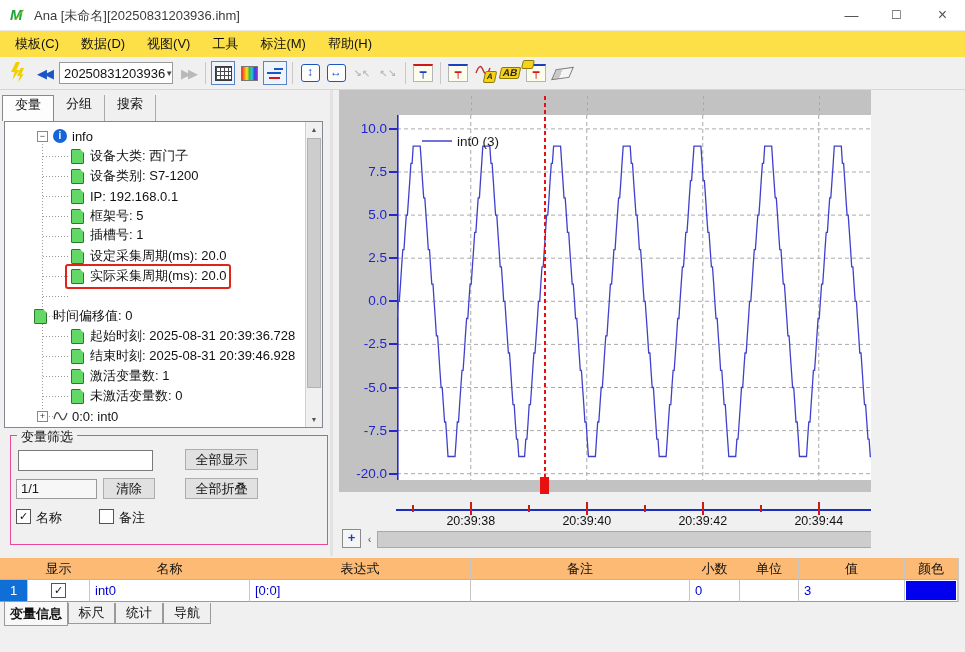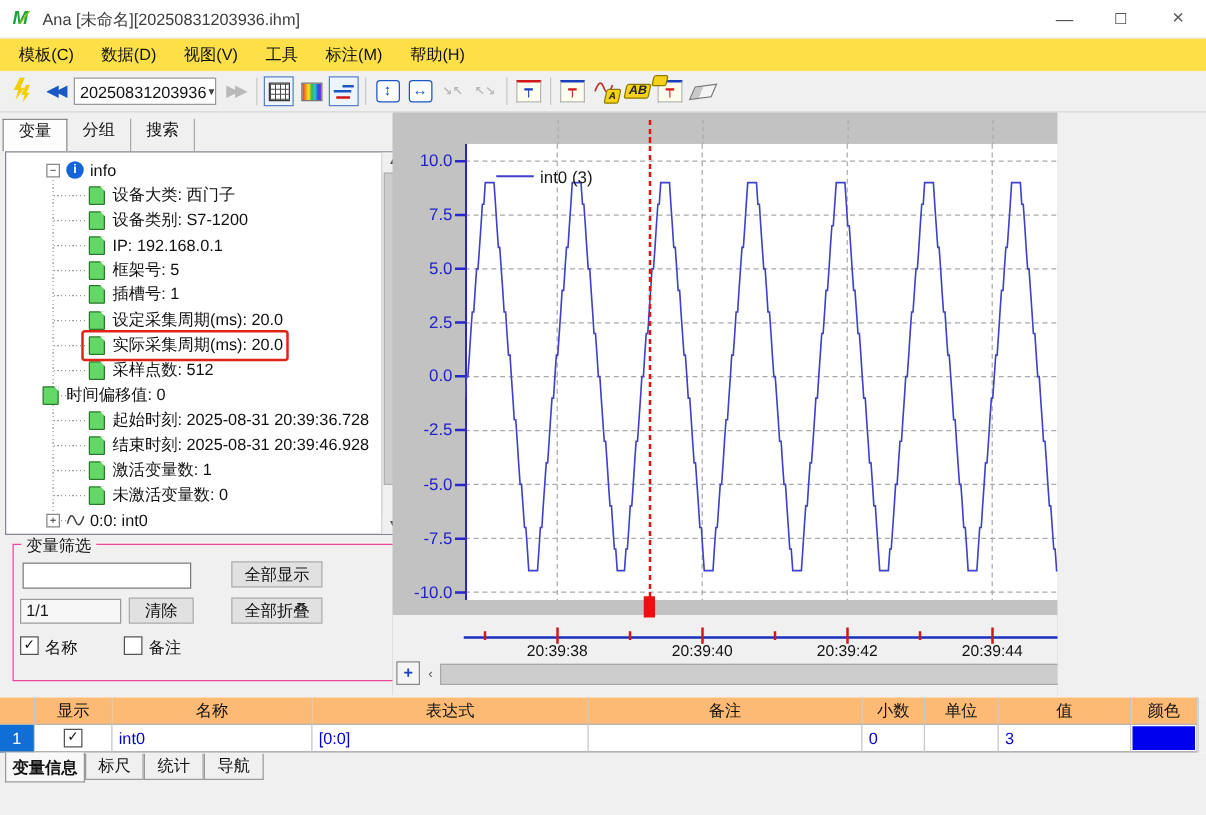--- a/index.html
+++ b/index.html
@@ -55,21 +55,21 @@
   .scroll-arrow{position:absolute;width:16px;height:15px;text-align:center;font-size:7px;color:#555;line-height:15px;background:#f0f0f0;}
   .scroll-thumb-v{position:absolute;left:1px;width:14px;background:#cdcdcd;border:1px solid #b2b2b2;box-sizing:border-box;}
   
   #filter-group{position:absolute;left:10px;top:435px;width:316px;height:108px;border:1px solid #ec4899;}
   #filter-title{position:absolute;left:6px;top:-8px;background:#f0f0f0;padding:0 4px;color:#111;}
   .txt-input{position:absolute;background:#fff;border:1px solid #7a7a7a;box-sizing:border-box;font-size:13px;padding:0 4px;}
   .win-btn{position:absolute;background:#e1e1e1;border:1px solid #adadad;box-sizing:border-box;text-align:center;font-size:13px;color:#111;line-height:19px;}
   .cbx{position:absolute;width:13px;height:13px;border:1px solid #555;background:#fff;font-size:11px;line-height:12px;text-align:center;color:#111;}
   .cbx-label{position:absolute;color:#111;}
   
-  #chart{position:absolute;left:314px;top:90px;width:532px;height:466px;background:#c2c2c2;overflow:hidden;text-decoration:underline;}
+  #chart{position:absolute;left:339px;top:90px;width:532px;height:466px;background:#c2c2c2;overflow:hidden;text-decoration:underline;}
   #chart-lower{position:absolute;left:0;top:402px;width:632px;height:64px;background:#f0f0f0;}
   #plot{position:absolute;left:58px;top:25px;}
   .ylab{position:absolute;width:46px;text-align:right;color:#2323cc;font-size:13.5px;}
   .ytick{position:absolute;width:8px;height:2px;background:#2727cc;}
   .vstub{position:absolute;top:6px;height:19px;width:1px;background-image:repeating-linear-gradient(180deg,#aaa 0 3px,transparent 3px 6px);}
   #cursor-line{position:absolute;top:6px;height:396px;width:2px;background-image:repeating-linear-gradient(180deg,#e81010 0 4px,rgba(0,0,0,0) 4px 7px);}
   #cursor-handle{position:absolute;background:#e81010;}
   #xaxis-line{position:absolute;left:57px;top:419px;width:572px;height:2px;background:#1a2fc0;}
   .xtick{position:absolute;width:2px;background:#d01818;}
   .xlab{position:absolute;width:80px;text-align:center;color:#111;font-size:12.5px;top:424px;}
@@ -227,24 +227,20 @@
       <div class="trow" style="top: 124px; padding-left: 66px;">
         <div class="page-icon"></div>
         <span class="treetext">设定采集周期(ms): 20.0</span>
       </div>
       <div class="hstub" style="left: 38px; top: 154px; width: 26px;"></div>
       <div class="trow" style="top: 144px; padding-left: 66px;">
         <div class="page-icon"></div>
         <span class="treetext">实际采集周期(ms): 20.0</span>
       </div>
       <div class="hstub" style="left: 38px; top: 174px; width: 26px;"></div>
-      <div class="trow" style="top: 164px; padding-left: 66px;">
-        <div class="page-icon"></div>
-        <span class="treetext">采样点数: 512</span>
-      </div>
       <div class="hstub" style="left: 38px; top: 194px; width: 26px;"></div>
       <div class="trow" style="top: 184px; padding-left: 29px;">
         <div class="page-icon"></div>
         <span class="treetext">时间偏移值: 0</span>
       </div>
       <div class="hstub" style="left: 38px; top: 214px; width: 26px;"></div>
       <div class="trow" style="top: 204px; padding-left: 66px;">
         <div class="page-icon"></div>
         <span class="treetext">起始时刻: 2025-08-31 20:39:36.728</span>
       </div>
@@ -308,21 +304,21 @@
       <div class="ylab" style="left: 2px; top: 160.2px;">2.5</div>
       <div class="ytick" style="left: 50px; top: 167.2px;"></div>
       <div class="ylab" style="left: 2px; top: 203.3px;">0.0</div>
       <div class="ytick" style="left: 50px; top: 210.3px;"></div>
       <div class="ylab" style="left: 2px; top: 246.4px;">-2.5</div>
       <div class="ytick" style="left: 50px; top: 253.4px;"></div>
       <div class="ylab" style="left: 2px; top: 289.5px;">-5.0</div>
       <div class="ytick" style="left: 50px; top: 296.5px;"></div>
       <div class="ylab" style="left: 2px; top: 332.6px;">-7.5</div>
       <div class="ytick" style="left: 50px; top: 339.6px;"></div>
-      <div class="ylab" style="left: 2px; top: 375.7px;">-10.0</div>
+      <div class="ylab" style="left: 2px; top: 375.7px;">-20.0</div>
       <div class="ytick" style="left: 50px; top: 382.7px;"></div>
       <div class="vstub" style="left: 131.776px;"></div>
       <div class="vstub" style="left: 247.776px;"></div>
       <div class="vstub" style="left: 363.776px;"></div>
       <div class="vstub" style="left: 479.776px;"></div>
       <div class="vstub" style="left: 595.776px;"></div>
       <svg id="plot" width="570" height="365" viewBox="0 0 570 365" style="left: 58px; top: 25px;">
         <rect x="0" y="0" width="570" height="365" fill="#ffffff"></rect>
         <line x1="0" y1="13.900000000000034" x2="570" y2="13.900000000000034" stroke="#aaaaaa" stroke-width="1" stroke-dasharray="4 3"></line>
         <line x1="0" y1="57.00000000000003" x2="570" y2="57.00000000000003" stroke="#aaaaaa" stroke-width="1" stroke-dasharray="4 3"></line>

